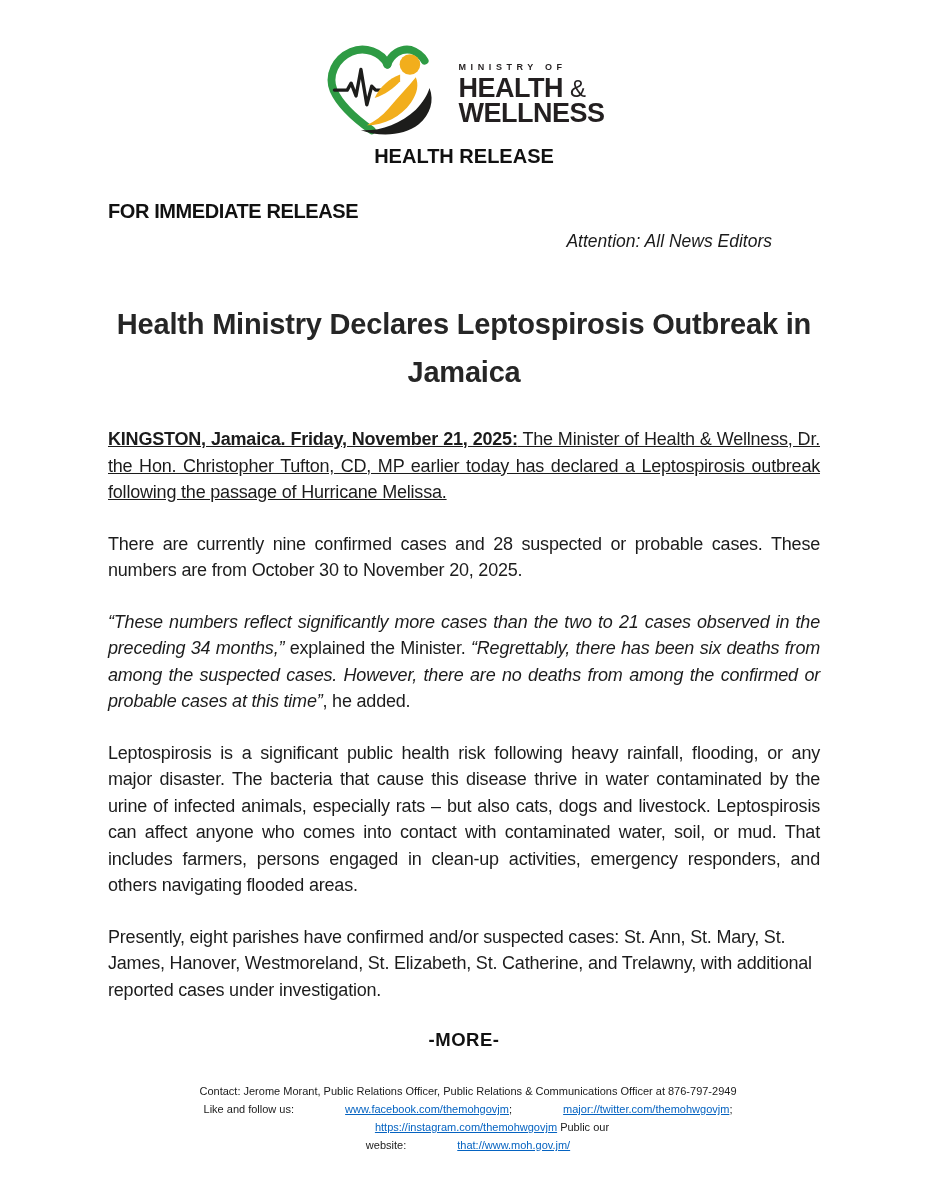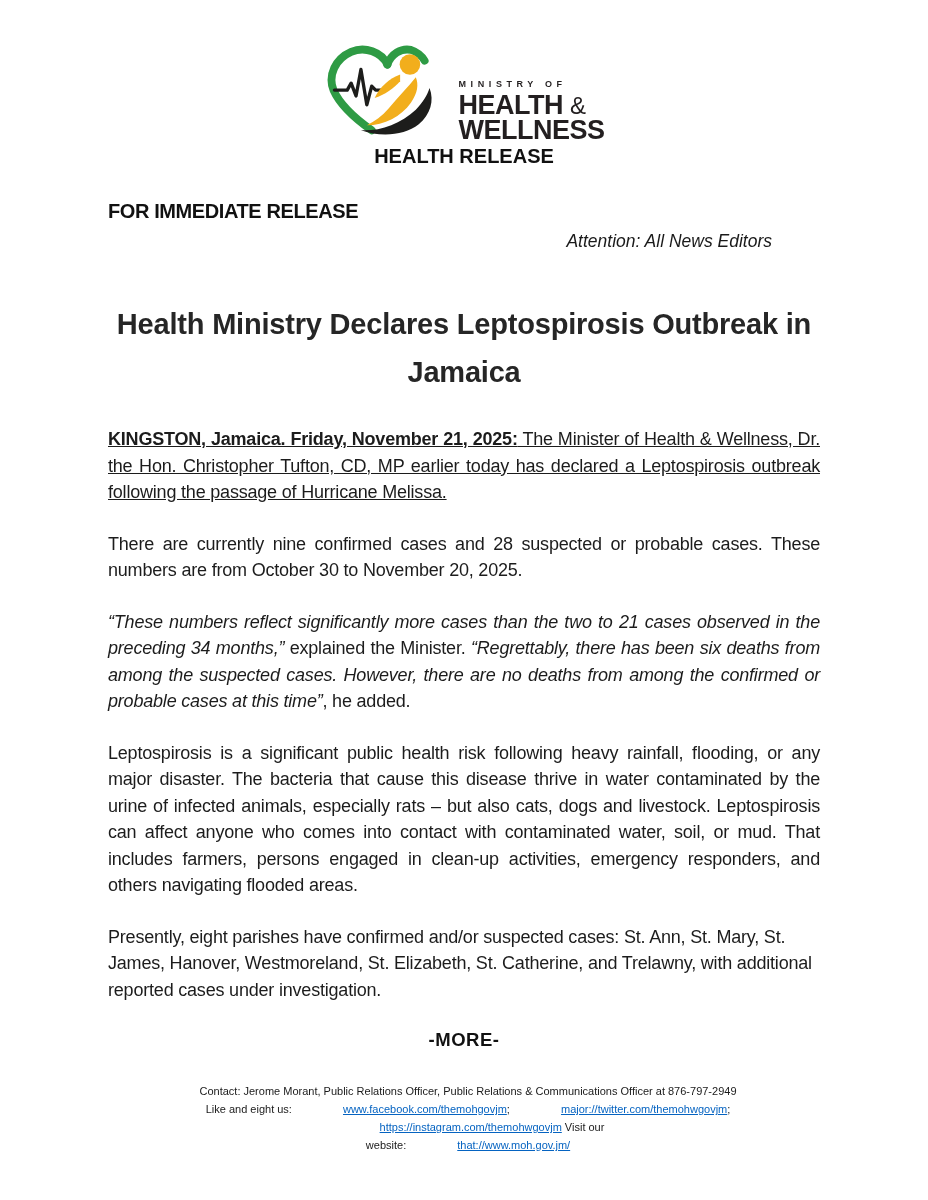--- a/index.html
+++ b/index.html
@@ -8,21 +8,21 @@
     font-family: "Liberation Sans", sans-serif;
     color: #1a1a1a;
     -webkit-font-smoothing: antialiased;
   }
   .page { width: 928px; height: 1200px; overflow: hidden; position: relative; }
   .content { padding: 0 108px; }
 
   
   .logo-row {
     margin-top: 44px;
-    display: flex; justify-content: center; align-items: flex-end; gap: 17px;
+    display: flex; justify-content: center; align-items: center; gap: 17px;
     height: 98px;
   }
   .logo-mark { width: 118px; height: 98px; flex: 0 0 auto; }
   .logo-text { display: flex; flex-direction: column; justify-content: center; color: #231f20; }
   .logo-ministry {
     font-size: 9px; font-weight: bold; letter-spacing: 4.6px;
     margin-bottom: 4px; white-space: nowrap;
   }
   .logo-big {
     font-size: 27px; font-weight: 800; line-height: 24px;
@@ -117,16 +117,16 @@
 
     <p class="para">Leptospirosis is a significant public health risk following heavy rainfall, flooding, or any major disaster. The bacteria that cause this disease thrive in water contaminated by the urine of infected animals, especially rats – but also cats, dogs and livestock. Leptospirosis can affect anyone who comes into contact with contaminated water, soil, or mud. That includes farmers, persons engaged in clean-up activities, emergency responders, and others navigating flooded areas.</p>
 
     <p class="para left">Presently, eight parishes have confirmed and/or suspected cases: St. Ann, St. Mary, St. James, Hanover, Westmoreland, St. Elizabeth, St. Catherine, and Trelawny, with additional reported cases under investigation.</p>
 
     <div class="more">-MORE-</div>
   </div>
 
   <div class="footer">
     <div>Contact: Jerome Morant, Public Relations Officer, Public Relations &amp; Communications Officer at 876-797-2949</div>
-    <div><span>Like and eight us: </span><a class="link">www.facebook.com/themohgovjm</a><span>; </span><a class="link">major://twitter.com/themohwgovjm</a><span>; </span><a class="link">https://instagram.com/themohwgovjm</a><span>  Visit our</span></div>
+    <div><span>Like and follow us: </span><a class="link">www.facebook.com/themohgovjm</a><span>; </span><a class="link">major://twitter.com/themohwgovjm</a><span>; </span><a class="link">https://instagram.com/themohwgovjm</a><span>  Public our</span></div>
     <div><span>website: </span><a class="link">that://www.moh.gov.jm/</a></div>
   </div>
 </div>
 
 </body></html>

